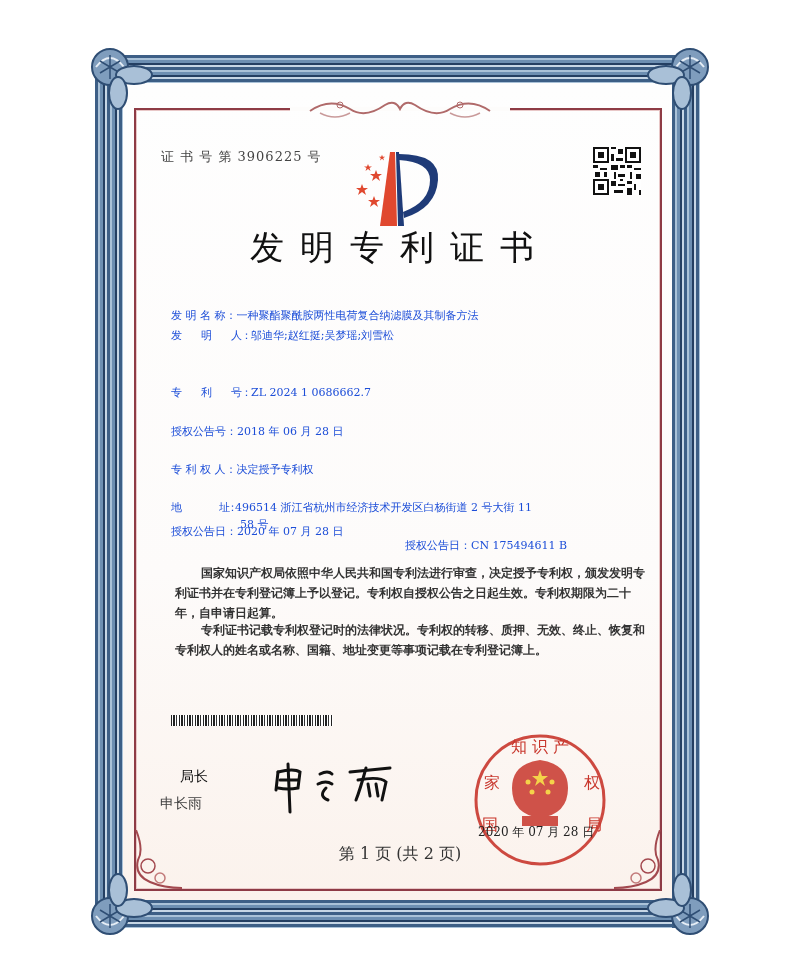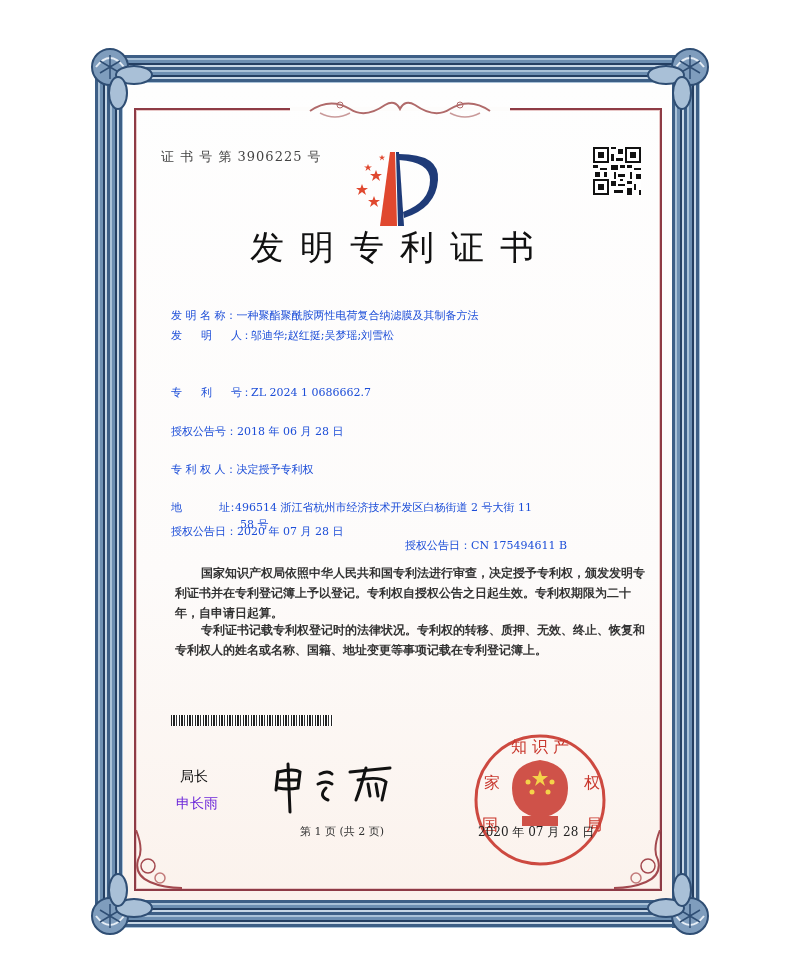--- a/index.html
+++ b/index.html
@@ -29,25 +29,25 @@
   .logo { left: 352px; top: 150px; width: 90px; height: 78px; }
   .qr { left: 593px; top: 147px; width: 48px; height: 48px; }
   .title { left: 240px; top: 225px; width: 320px; text-align: center; font-size: 34px; letter-spacing: 16px; color: #111;
            font-family: "DejaVu Sans", "Liberation Sans", sans-serif; font-weight: normal; }
   .field { font-size: 11px; color: #1d4ed8; white-space: nowrap; }
   .field .lbl { display: inline-block; }
   .para { left: 175px; width: 470px; font-size: 12px; line-height: 20px; color: #333; text-indent: 26px; font-weight: bold; }
   .barcode { left: 171px; top: 715px; width: 162px; height: 11px;
     background: repeating-linear-gradient(90deg, #222 0 1px, #fff 1px 2px, #222 2px 4px, #fff 4px 5px, #333 5px 6px, #fff 6px 8px); }
   .director-title { left: 172px; top: 768px; font-size: 14px; color: #111; font-family: "DejaVu Sans", "Liberation Sans", sans-serif; margin-left: 8px; }
-  .director-name { left: 176px; top: 795px; font-size: 14px; color: #6d28d9; font-family: Liberation Sans, sans-serif; }
+  .director-name { left: 160px; top: 795px; font-size: 14px; color: #404040; font-family: Liberation Sans, sans-serif; }
   .signature { left: 270px; top: 760px; width: 140px; height: 55px; }
   .seal { left: 460px; top: 730px; width: 160px; height: 140px; }
   .seal-date { left: 478px; top: 824px; font-size: 12px; color: #222; white-space: nowrap; }
-  .page-no { left: 300px; top: 824px; width: 200px; text-align: left; font-size: 11px; color: #333; }
+  .page-no { left: 300px; top: 844px; width: 200px; text-align: center; font-size: 16px; color: #333; }
   .top-ornament { left: 290px; top: 95px; width: 220px; height: 28px; }
   .corner-ornament { width: 70px; height: 70px; }
 </style>
 </head>
 <body>
 
 <div class="paper"></div>
 <div class="frame-h" style="top:55px"></div>
 <div class="frame-h" style="top:900px"></div>
 <div class="frame-v" style="left:95px"></div>

